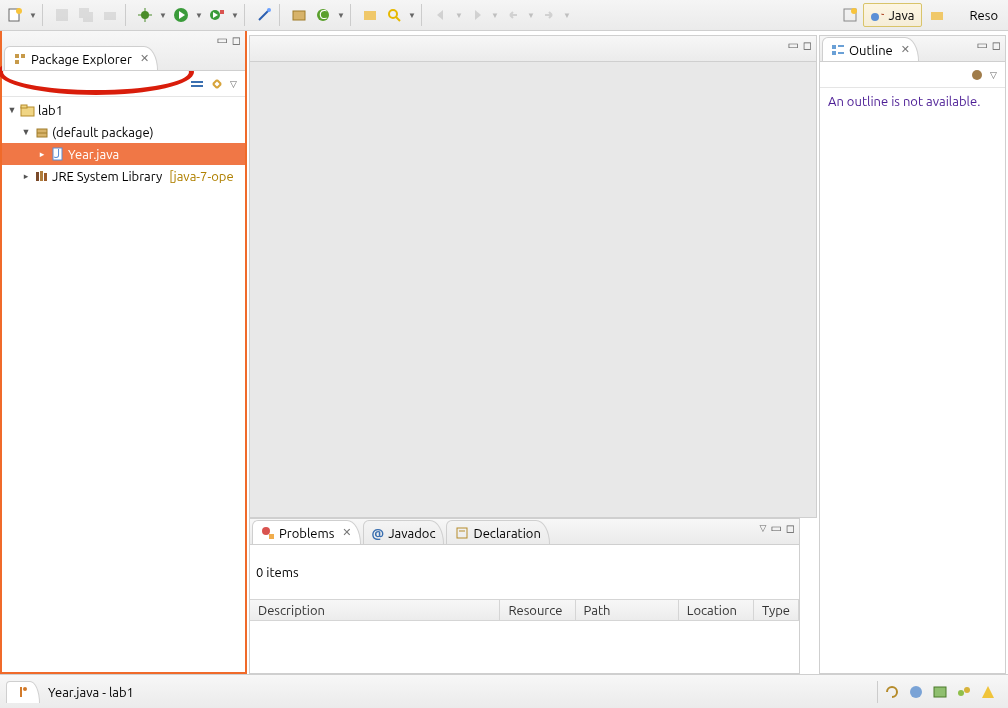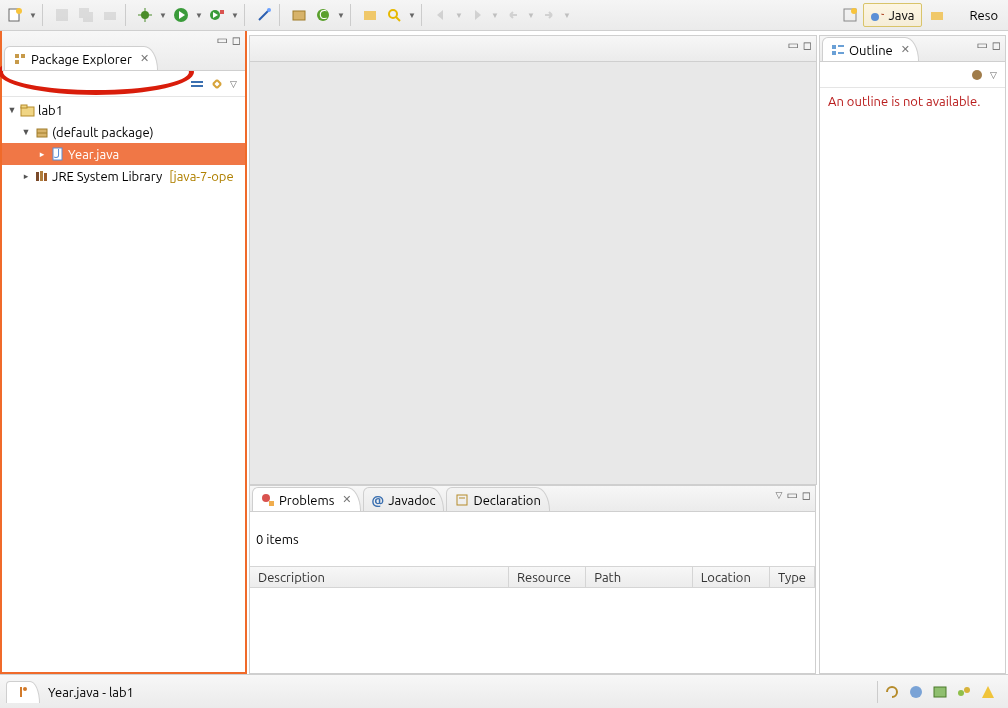--- a/index.html
+++ b/index.html
@@ -36,28 +36,28 @@
 .tree-row.sel .arrow { color: #fff; }
 .tree-row .ico { width: 16px; height: 16px; }
 .indent1 { padding-left: 18px; }
 .indent2 { padding-left: 34px; }
 .jre-suffix { color: #b08000; }
 
 
 .center-col { flex: 1; display: flex; flex-direction: column; min-width: 0; }
 .editor-panel { flex: 1; border: 1px solid #cfcfcf; background: #e8e8e8; position: relative; margin: 4px 2px 0 2px; }
 .editor-tabbar { height: 26px; background: linear-gradient(#f7f7f7,#ebebeb); border-bottom: 1px solid #cfcfcf; position: relative; }
-.bottom-panel { height: 189px; margin: 0 3px 0 2px; }
+.bottom-panel { height: 156px; margin: 0 19px 0 2px; }
 .table-head { display: flex; background: linear-gradient(#f7f7f7,#ececec); border-top: 1px solid #d5d5d5; border-bottom: 1px solid #d5d5d5; height: 22px; }
 .table-head .col { padding: 3px 8px; border-right: 1px solid #d5d5d5; color: #333; }
 
 
 .right-col { width: 187px; display: flex; flex-direction: column; margin: 4px 2px 0 0; }
 .right-col .panel { flex: 1; }
-.outline-msg { padding: 6px 8px; color: #b91c1c; }
+.outline-msg { padding: 6px 8px; color: #4c1d95; }
 
 
 .statusbar { height: 34px; background: linear-gradient(#f7f7f7,#ebebeb); border-top: 1px solid #cfcfcf; display: flex; align-items: center; padding: 0 6px; }
 .status-tab { height: 22px; padding: 0 10px; border: 1px solid #cfcfcf; border-bottom: none; border-top-left-radius: 4px; border-top-right-radius: 10px 22px; background: #fff; display: flex; align-items: center; margin-right: 8px; }
 .statusbar .spacer { flex: 1; }
 .statusbar .tray { display: flex; gap: 8px; align-items: center; padding: 0 6px; border-left: 1px solid #ccc; height: 22px; }
 
 
 .annot { position: absolute; border: 5px solid #d91d0b; border-radius: 50%; pointer-events: none; }
 

